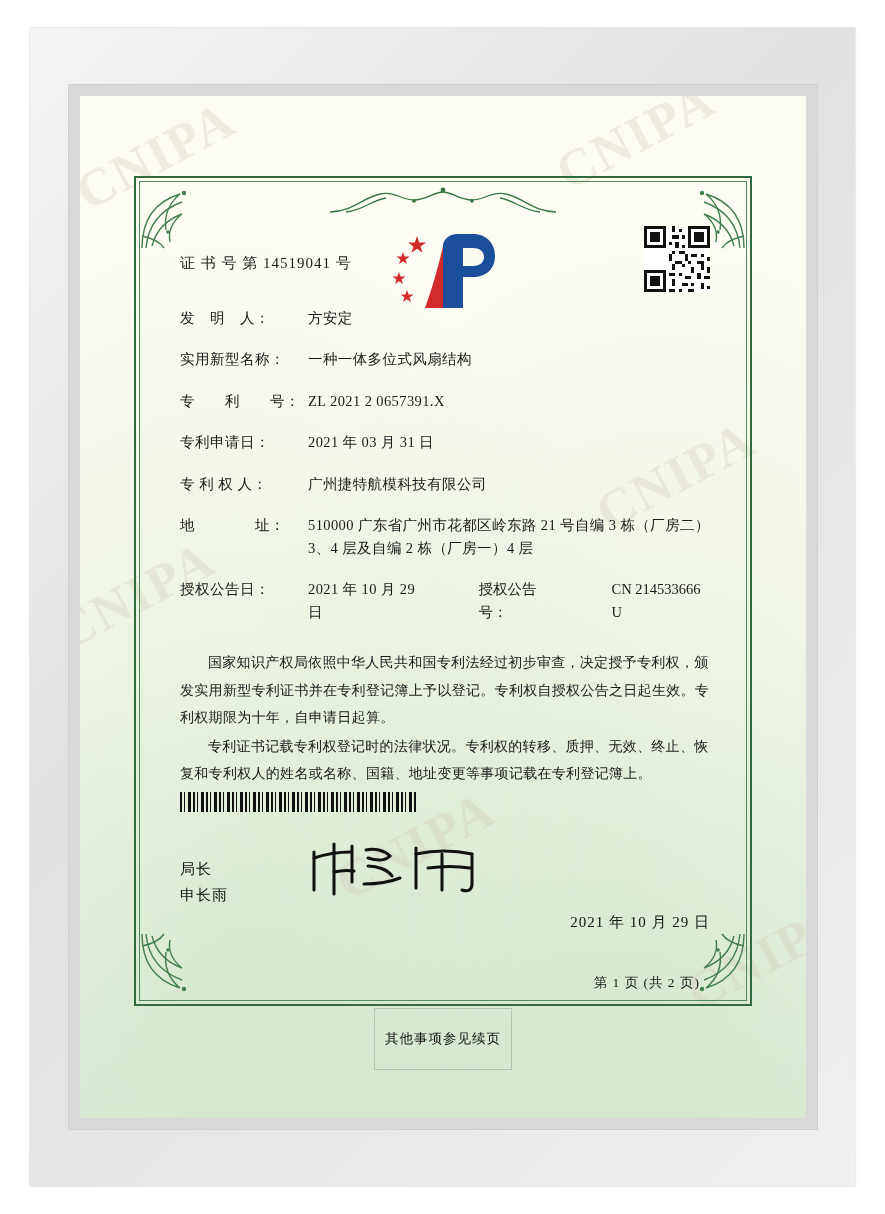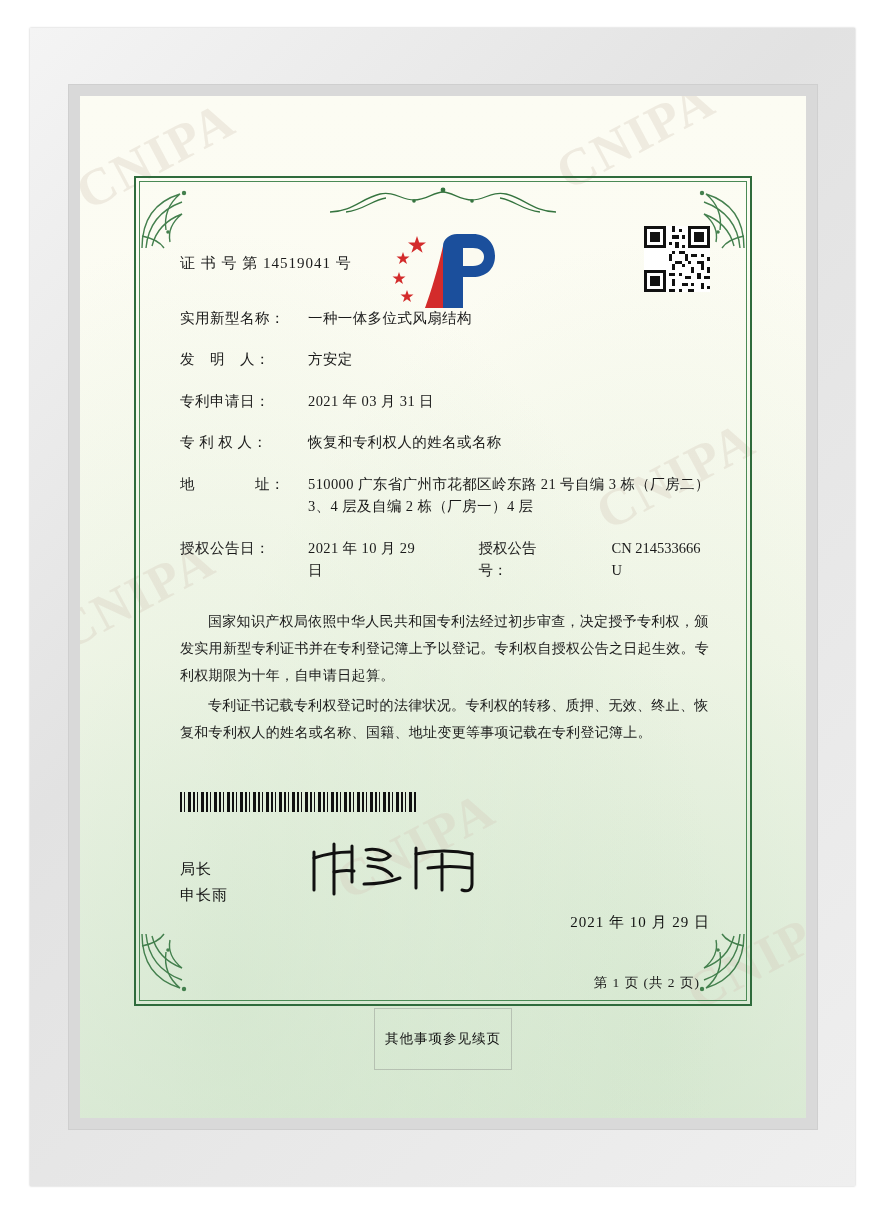--- a/index.html
+++ b/index.html
@@ -417,38 +417,42 @@
                   <rect x="11" y="20" width="1" height="1"></rect>
                 <rect x="14" y="20" width="2" height="1"></rect>
               </g>
             </svg>
           </div>
 
 
           <div class="fields">
 
             <div class="field">
+              <div class="lbl">发　明　人：</div>
+              <div class="val">方安定</div>
+            </div>
+
+            <div class="field">
               <div class="lbl">实用新型名称：</div>
               <div class="val">一种一体多位式风扇结构</div>
             </div>
 
             <div class="field">
-              <div class="lbl">发　明　人：</div>
-              <div class="val">方安定</div>
-            </div>
-
+              <div class="lbl">专　　利　　号：</div>
+              <div class="val">ZL 2021 2 0657391.X</div>
+            </div>
 
             <div class="field">
               <div class="lbl">专利申请日：</div>
               <div class="val">2021 年 03 月 31 日</div>
             </div>
 
             <div class="field">
               <div class="lbl">专 利 权 人：</div>
-              <div class="val">恢复和专利权人的姓名或名称</div>
+              <div class="val">广州捷特航模科技有限公司</div>
             </div>
 
             <div class="field">
               <div class="lbl">地　　　　址：</div>
               <div class="val">510000  广东省广州市花都区岭东路 21 号自编 3 栋（厂房二）3、4 层及自编 2 栋（厂房一）4 层</div>
             </div>
 
             <div class="field two-col">
               <div class="lbl">授权公告日：</div>
               <div class="val">2021 年 10 月 29 日</div>

